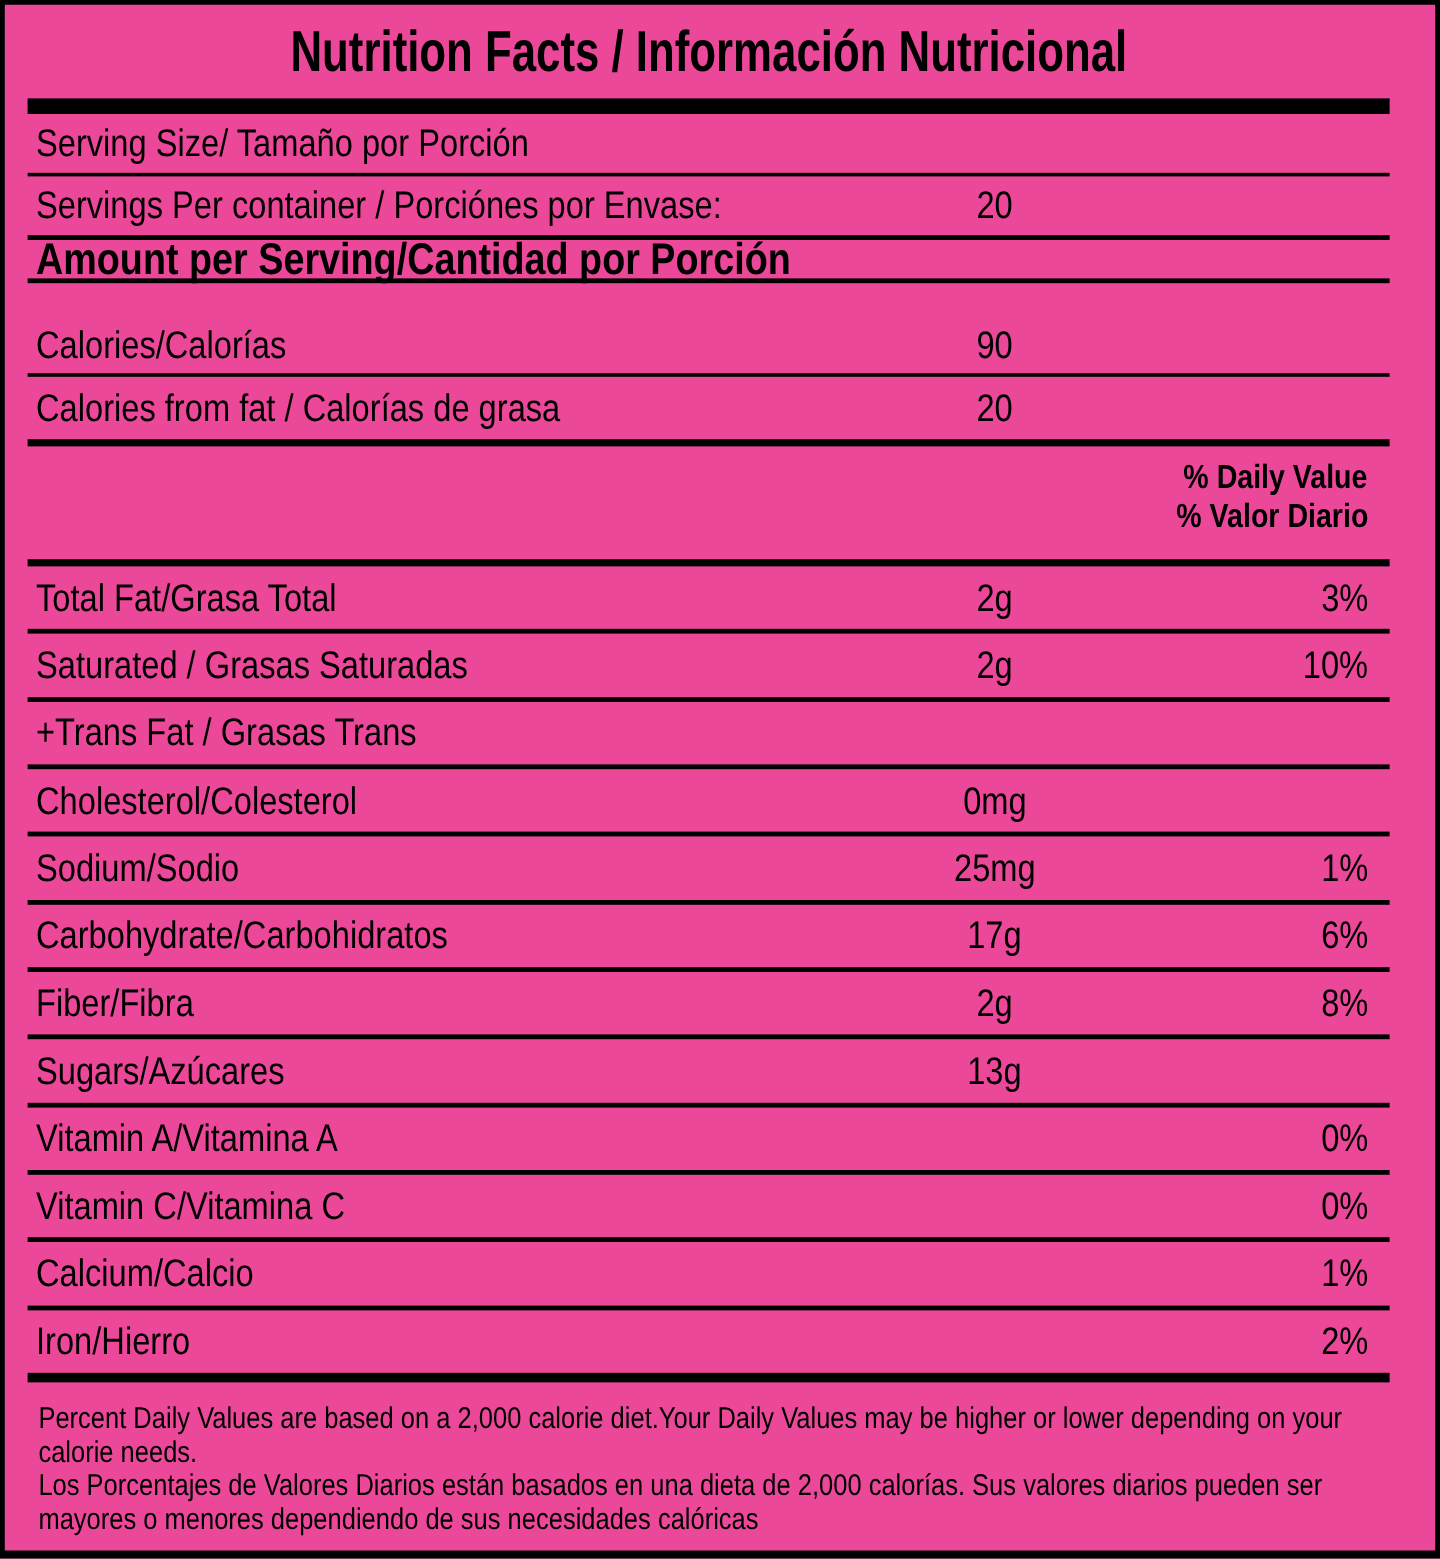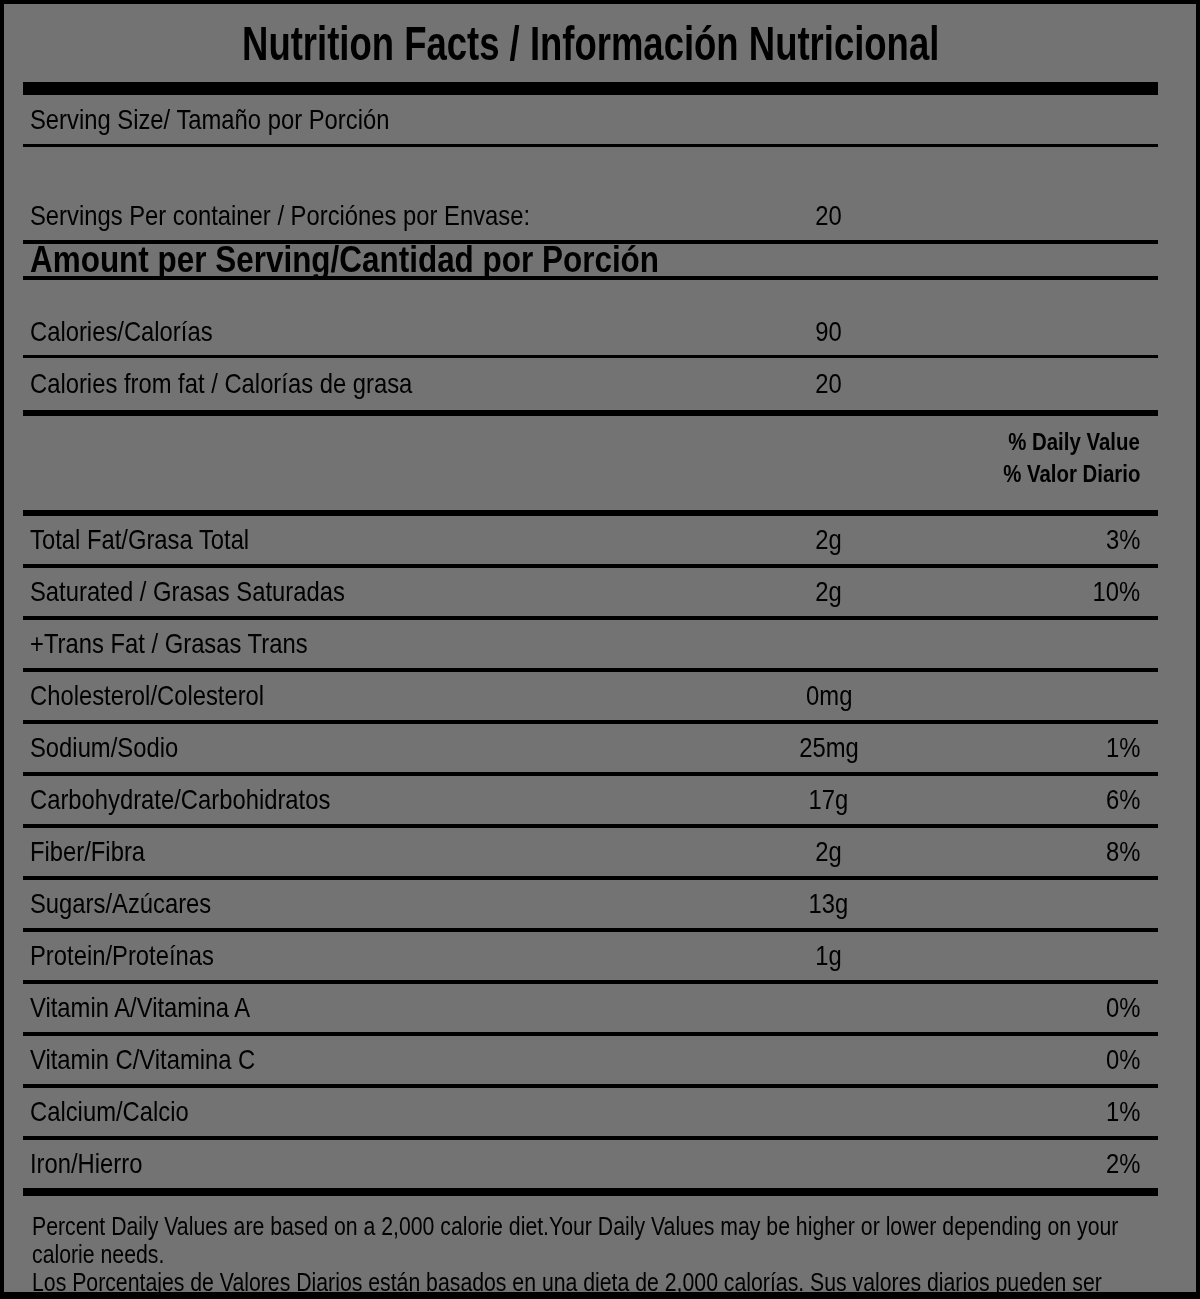--- a/index.html
+++ b/index.html
@@ -4,21 +4,21 @@
 <style>
   * { margin: 0; padding: 0; box-sizing: border-box; }
   html, body { background: #ffffff; }
   body {
     width: 1200px; height: 1299px;
     font-family: "Liberation Sans", sans-serif;
     color: #000;
   }
   .label {
     width: 1200px; height: 1299px;
-    background: #737373;
+    background: #ec4899;
     border: 4px solid #000;
     border-bottom-width: 7px;
     overflow: hidden;
   }
   .inner {
     margin-left: 19px;
     margin-right: 38px;
     height: 100%;
   }
   
@@ -32,46 +32,46 @@
     display: flex; align-items: center; justify-content: center;
     font-size: 48px; font-weight: bold;
   }
   .title-row .t { transform: scaleX(0.76); }
 
   .thick-bar { height: 13px; background: #000; }
 
   .row {
     position: relative;
     display: flex; align-items: center;
-    font-size: 28px;
+    font-size: 32px;
     border-bottom: 3px solid #000;
   }
   .row .lbl { padding-left: 7px; }
   .amount {
     position: absolute; left: 56%; width: 30%;
     text-align: center;
   }
   .dv {
     position: absolute; right: 18px; top: 0; bottom: 0;
     display: flex; align-items: center;
   }
 
   .r-serving-size   { height: 52px; }
-  .r-servings       { height: 53px; border-bottom-width: 4px; margin-top: 44px; }
+  .r-servings       { height: 53px; border-bottom-width: 4px; }
   .r-amount-heading { height: 36px; border-bottom-width: 4px; font-weight: bold; font-size: 37px; }
   .r-calories       { height: 50px; margin-top: 28px; }
   .r-calories-fat   { height: 58px; border-bottom-width: 6px; }
 
   .dv-header {
     height: 100px;
     border-bottom: 6px solid #000;
     display: flex; flex-direction: column; justify-content: space-around;
     align-items: flex-end;
     padding: 10px 18px 20px 0;
-    font-weight: bold; font-size: 24px;
+    font-weight: bold; font-size: 28px;
   }
 
   .nutrients { height: 672px; display: flex; flex-direction: column; }
   .nutrients .row { flex: 1 1 auto; border-bottom-width: 4px; }
   .nutrients .row:last-child { border-bottom: none; text-decoration: underline; }
 
   .bottom-bar { height: 8px; background: #000; }
 
   .footnotes { height: 128px; padding: 16px 0 0 9px; }
   .footnotes p {
@@ -170,27 +170,20 @@
           </span>
       </div>
       <div class="row">
         <span class="lbl"><span class="t o-left">Sugars/Azúcares</span></span>
         <span class="amount"><span class="t o-center">13g</span></span>
         <span class="dv">
             <span class="t o-right"></span>
           </span>
       </div>
       <div class="row">
-        <span class="lbl"><span class="t o-left">Protein/Proteínas</span></span>
-        <span class="amount"><span class="t o-center">1g</span></span>
-        <span class="dv">
-            <span class="t o-right"></span>
-          </span>
-      </div>
-      <div class="row">
         <span class="lbl"><span class="t o-left">Vitamin A/Vitamina A</span></span>
         <span class="amount"><span class="t o-center"></span></span>
         <span class="dv">
             <span class="t o-right">0%</span>
           </span>
       </div>
       <div class="row">
         <span class="lbl"><span class="t o-left">Vitamin C/Vitamina C</span></span>
         <span class="amount"><span class="t o-center"></span></span>
         <span class="dv">

